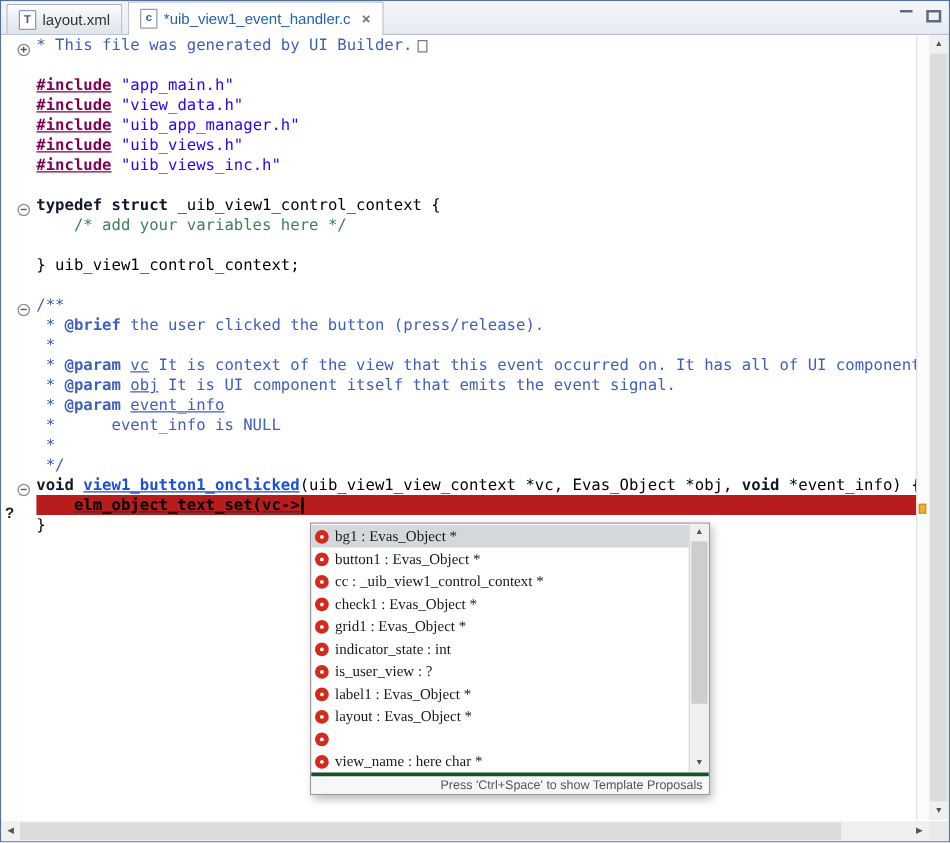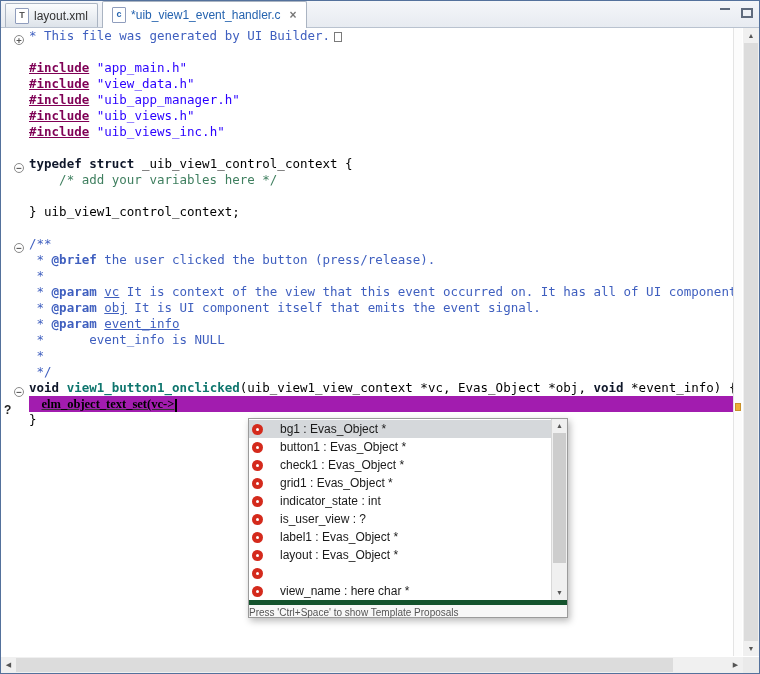--- a/index.html
+++ b/index.html
@@ -39,30 +39,30 @@
     position:absolute;left:13px;width:10px;height:10px;box-sizing:border-box;
     border:1px solid #8a8a8a;border-radius:50%;background:#fff;color:#555;
     font:bold 9px/8px "DejaVu Sans Mono",monospace;text-align:center;cursor:pointer;
   }
   .help-marker{position:absolute;left:3px;font:bold 12px/16px "Liberation Sans",sans-serif;color:#222;}
   .code-lines{
     position:absolute;left:28px;top:0;right:0;
     font:12.5px/16px "DejaVu Sans Mono",monospace;white-space:pre;color:#000;
   }
   .code-line{height:16px;}
-  .code-line.current{background:#a21caf;font-family:Liberation Serif, serif;}
+  .code-line.current{background:#b91c1c;}
   .tk-plain{color:#000;}
   .tk-kw{color:#0f172a;font-weight:bold;}
   .tk-pp{color:#7f0055;font-weight:bold;text-decoration:underline;}
   .tk-str{color:#2a00ff;}
   .tk-cmt{color:#3f7f5f;}
   .tk-doc{color:#3f5fbf;}
   .tk-doctag{color:#3f5fbf;font-weight:bold;}
   .tk-docref{color:#3f5fbf;text-decoration:underline;}
-  .tk-fn{color:#0f766e;font-weight:bold;}
+  .tk-fn{color:#1d4ed8;font-weight:bold;text-decoration:underline;}
   .tk-err{color:#000;font-weight:bold;text-decoration:underline;text-decoration-color:#333;}
   .tk-foldbox{display:inline-block;width:8px;height:10px;box-sizing:border-box;border:1px solid #7a7a7a;margin-left:4px;vertical-align:middle;}
   .caret{display:inline-block;width:2px;height:13px;background:#000;vertical-align:middle;margin-left:1px;}
   
   .overview-ruler{position:absolute;right:17px;top:27px;width:8px;bottom:17px;background:#fcfcfc;border-left:1px solid #e4e4e4;}
   .overview-marker{position:absolute;left:1px;right:1px;top:375px;height:8px;background:#efae35;border:1px solid #c8912a;box-sizing:border-box;}
   
   .vscroll{position:absolute;right:0;top:27px;width:16px;bottom:17px;background:#f0f0f0;}
   .hscroll{position:absolute;left:0;right:16px;bottom:0;height:16px;background:#f0f0f0;}
   .scroll-corner{position:absolute;right:0;bottom:0;width:16px;height:16px;background:#eaeaea;}
@@ -70,36 +70,36 @@
   .sb-btn.h{width:15px;height:16px;line-height:16px;}
   .vthumb{position:absolute;left:1px;right:1px;top:15px;bottom:15px;background:#dcdcdc;}
   .hthumb{position:absolute;top:1px;bottom:1px;left:15px;right:70px;background:#dcdcdc;}
   
   .ca-popup{
     position:absolute;left:247px;top:417px;width:320px;z-index:20;background:#fff;
     border:1px solid #9b9b9b;box-shadow:2px 3px 7px rgba(0,0,0,.28);
     font:12px "Liberation Sans",sans-serif;box-sizing:border-box;
   }
   .ca-list{margin-right:15px;padding-top:1px;}
-  .ca-item{display:flex;align-items:center;gap:17px;height:18px;padding-left:3px;cursor:pointer;white-space:nowrap;}
+  .ca-item{display:flex;align-items:center;gap:5px;height:18px;padding-left:3px;cursor:pointer;white-space:nowrap;font-family:Liberation Serif, serif;}
   .ca-item.selected{background:#d5d8db;}
   .ca-label{color:#1a1a1a;}
   .field-icon{
     display:inline-block;width:11px;height:11px;border-radius:50%;flex:0 0 11px;
     background:#d42a1c;position:relative;
   }
   .field-icon::after{
     content:"";position:absolute;left:4px;top:4px;width:3px;height:3px;border-radius:50%;background:#fff;
   }
   .ca-scroll{position:absolute;right:0;top:0;width:15px;bottom:17px;background:#f0f0f0;border-left:1px solid #d8d8d8;}
   .ca-sb-btn{position:absolute;left:0;width:15px;height:14px;color:#555;font-size:7px;line-height:14px;text-align:center;cursor:pointer;}
   .ca-thumb{position:absolute;left:1px;right:1px;top:14px;height:130px;background:#cdcdcd;}
   .ca-footer{
-    position:relative;height:17px;box-sizing:border-box;border-top:5px solid #14532d;background:#f7f7f7;
-    color:#555;font-size:10px;line-height:16px;text-align:left;padding-right:5px;
+    position:relative;height:17px;box-sizing:border-box;border-top:3px solid #14532d;background:#f7f7f7;
+    color:#555;font-size:10px;line-height:16px;text-align:right;padding-right:5px;
   }
 </style>
 </head>
 <body>
 
 <div class="window">
 
   <div class="tabbar">
     <div class="tab inactive">
       <span class="file-icon">T</span>
@@ -149,20 +149,24 @@
         <div class="ca-item selected">
           <span class="field-icon"></span>
           <span class="ca-label">bg1 : Evas_Object *</span>
         </div>
         <div class="ca-item">
           <span class="field-icon"></span>
           <span class="ca-label">button1 : Evas_Object *</span>
         </div>
         <div class="ca-item">
           <span class="field-icon"></span>
+          <span class="ca-label">cc : _uib_view1_control_context *</span>
+        </div>
+        <div class="ca-item">
+          <span class="field-icon"></span>
           <span class="ca-label">check1 : Evas_Object *</span>
         </div>
         <div class="ca-item">
           <span class="field-icon"></span>
           <span class="ca-label">grid1 : Evas_Object *</span>
         </div>
         <div class="ca-item">
           <span class="field-icon"></span>
           <span class="ca-label">indicator_state : int</span>
         </div>

